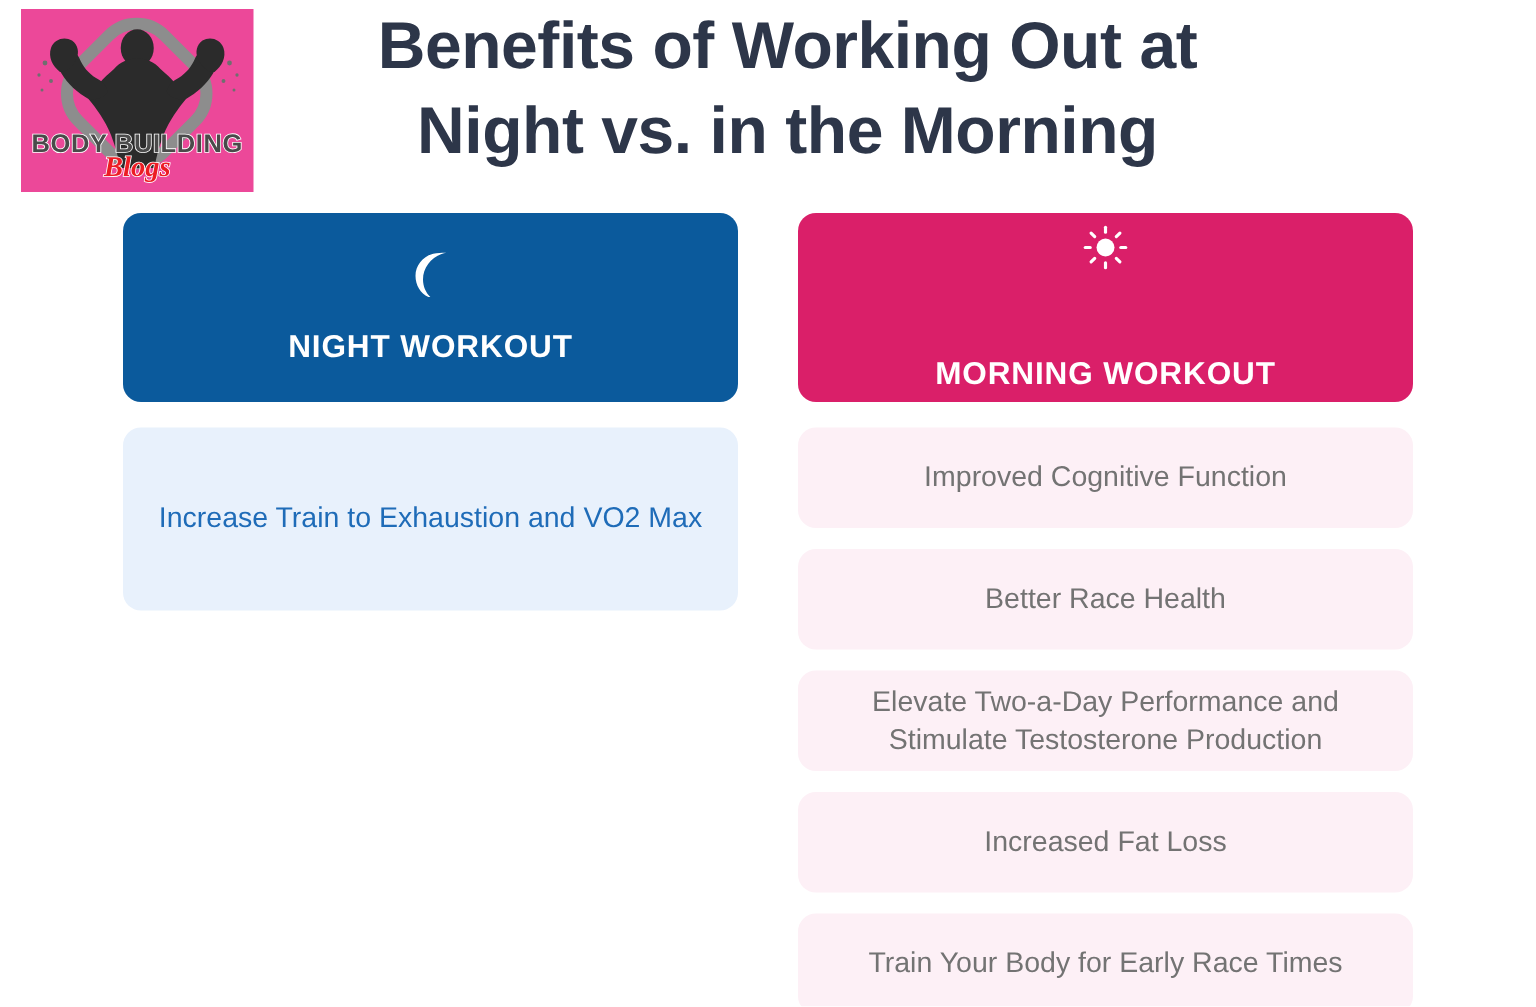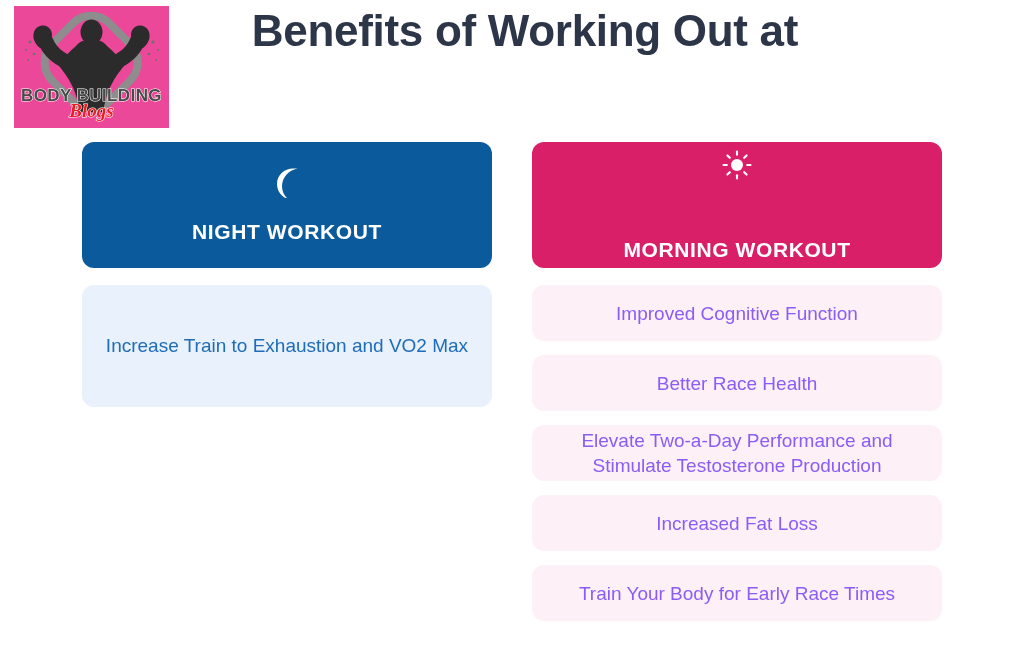--- a/index.html
+++ b/index.html
@@ -120,22 +120,22 @@
   }
 
   .benefits.night .benefit {
     background: #e8f1fc;
     color: #1f6cb8;
     height: 122px;
     margin-bottom: 18px;
   }
   .benefits.morning .benefit {
     background: #fdf0f6;
-    color: #8b5cf6;
-    height: 56px;
+    color: #737373;
+    height: 67px;
     margin-bottom: 14px;
   }
 
   .benefit-text {
     font-size: 19px;
     line-height: 26px;
     font-weight: normal;
   }
   .benefits.morning .benefit-text { font-size: 19px; line-height: 25px; }
 
@@ -220,20 +220,21 @@
         </g>
 
         <text class="logo-text-main" x="77.5" y="95" text-anchor="middle">BODY BUILDING</text>
         <text class="logo-text-sub" x="77.5" y="111" text-anchor="middle">Blogs</text>
       </svg>
     </div>
 
     <div class="title-wrap">
       <div class="title">
         <span class="title-line">Benefits of Working Out at</span>
+        <span class="title-line">Night vs. in the Morning</span>
       </div>
     </div>
   </div>
 
   <div class="columns">
 
     <div class="col col-night">
       <div class="head-card night">
         <div class="head-icon">
           <svg width="26" height="30" viewBox="0 0 26 30" xmlns="http://www.w3.org/2000/svg">

